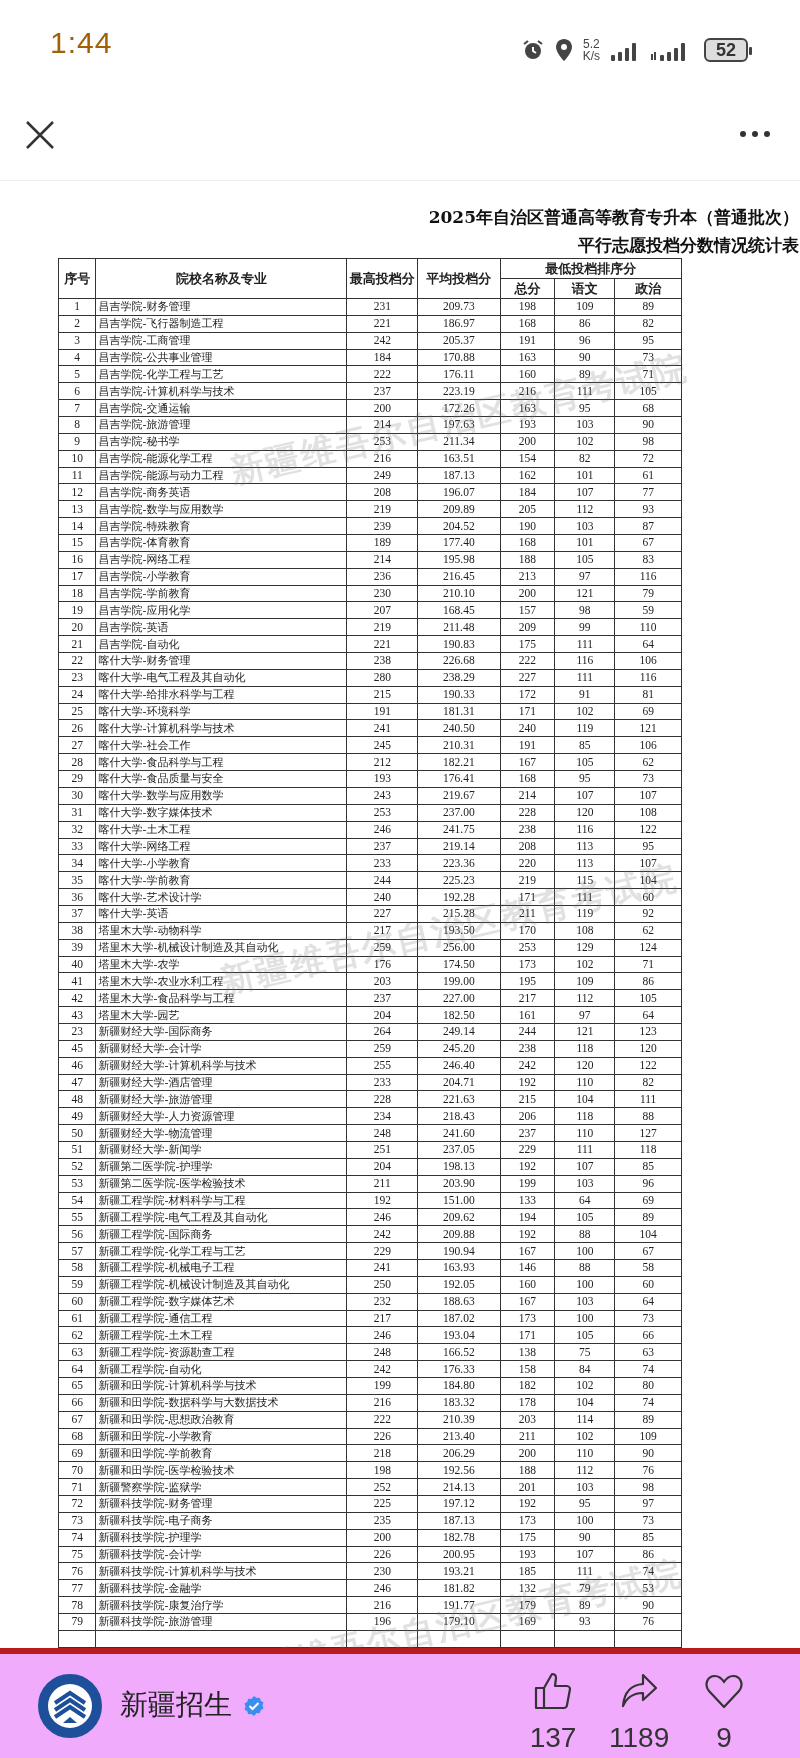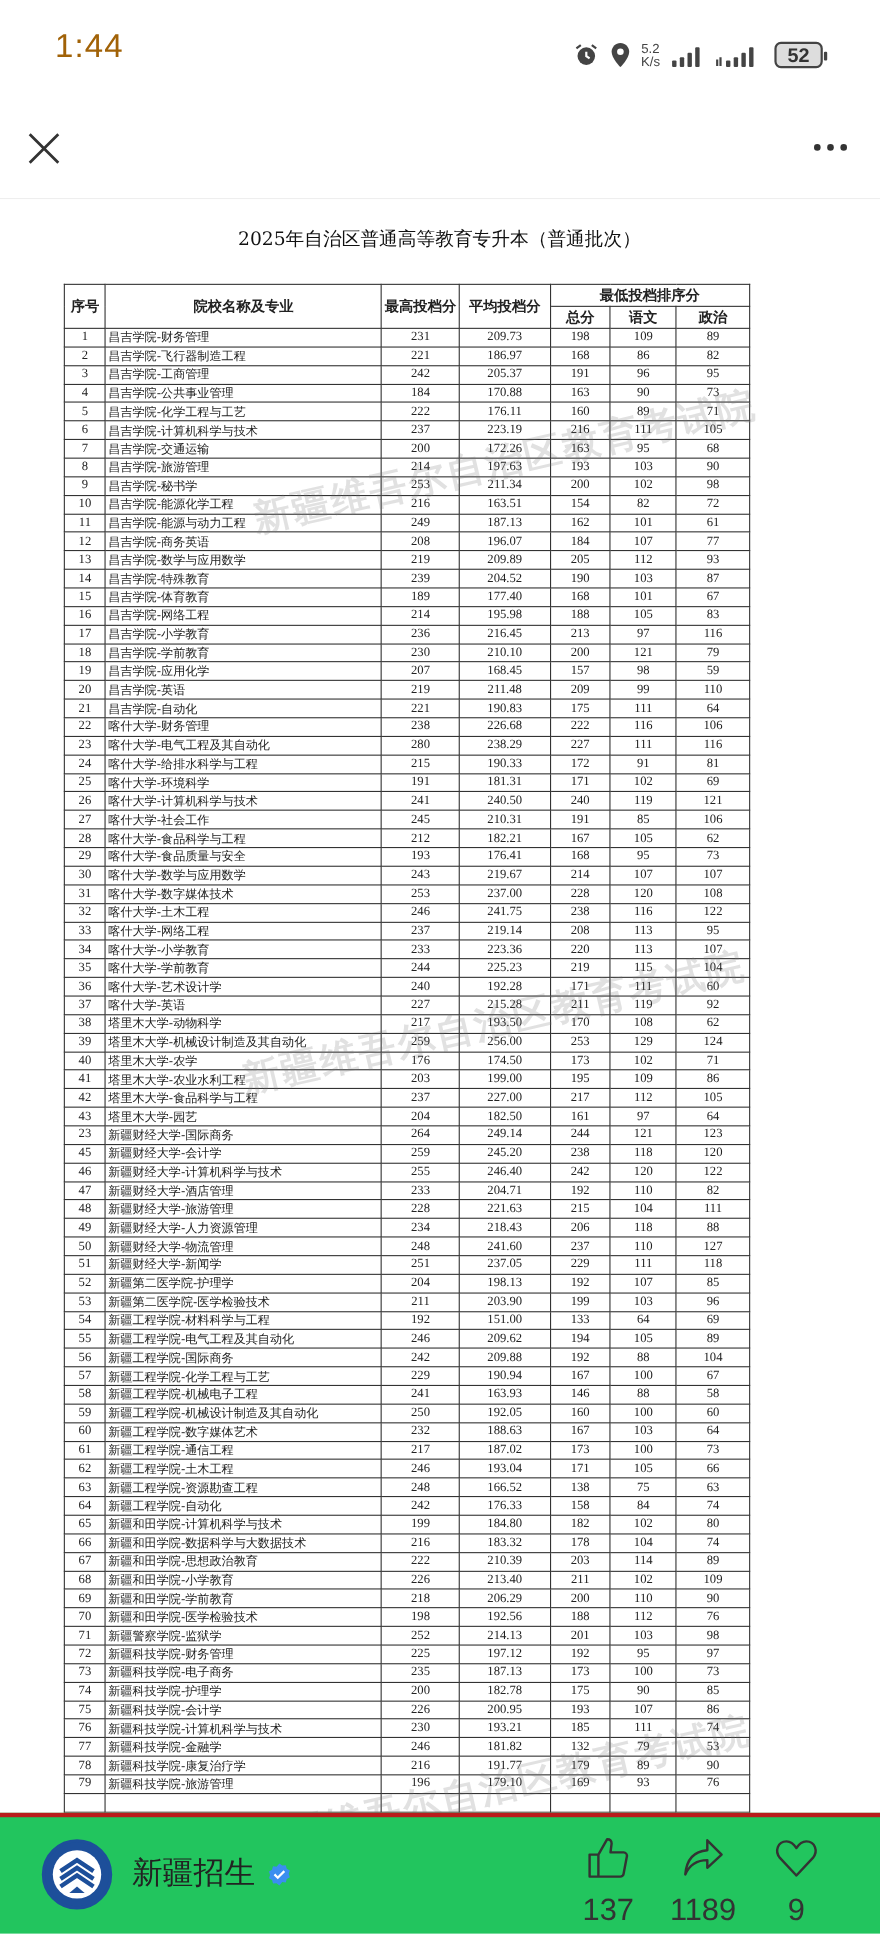--- a/index.html
+++ b/index.html
@@ -13,37 +13,37 @@
   .net-speed { font-size: 12px; line-height: 12px; text-align: center; color: #444; font-family: "Liberation Sans", sans-serif; }
   .battery { width: 44px; height: 24px; border: 2px solid #444; border-radius: 6px; background: #ddd; font-size: 18px; font-weight: bold; color: #333; display: flex; align-items: center; justify-content: center; font-family: "Liberation Sans", sans-serif; position: relative; }
   .battery::after { content: ""; position: absolute; right: -6px; top: 7px; width: 3px; height: 8px; background: #444; border-radius: 1px; }
 
   .top-nav { position: absolute; top: 95px; left: 0; width: 800px; height: 86px; border-bottom: 1px solid #eee; }
   .close-btn { position: absolute; left: 22px; top: 22px; width: 36px; height: 36px; cursor: pointer; }
   .more-btn { position: absolute; right: 30px; top: 36px; display: flex; gap: 6px; cursor: pointer; }
   .more-btn span { width: 6px; height: 6px; border-radius: 50%; background: #333; display: block; }
 
   .doc { position: absolute; top: 182px; left: 0; width: 800px; height: 1466px; overflow: hidden; background: #fff; }
-  .doc-title { position: absolute; left: 0; width: 799px; text-align: center; font-family: "DejaVu Serif", "Liberation Serif", serif; font-weight: normal; color: #111; }
+  .doc-title { position: absolute; left: 0; width: 799px; text-align: right; font-family: "DejaVu Serif", "Liberation Serif", serif; font-weight: bold; color: #111; }
   .doc-title.t1 { top: 24px; font-size: 17px; }
   .doc-title.t2 { top: 52px; font-size: 17px; }
 
   table.scores { position: absolute; top: 76px; left: 58px; width: 624px; border-collapse: collapse; font-family: "Liberation Serif", "DejaVu Serif", serif; font-size: 11.5px; color: #222; }
   table.scores th, table.scores td { border: 1px solid #333; }
   table.scores th { font-family: "DejaVu Sans", sans-serif; font-weight: bold; font-size: 13px; color: #222; }
   table.scores thead tr.h1 th { height: 20px; }
   table.scores thead tr.h2 th { height: 20px; }
   table.scores tbody td { height: 16.86px; line-height: 15px; text-align: center; padding: 0; }
   table.scores tbody td.name { text-align: left; padding-left: 2px; font-family: "DejaVu Sans", sans-serif; font-size: 11px; white-space: nowrap; }
   col.c-idx { width: 42px; } col.c-name { width: 262px; } col.c-max { width: 81px; } col.c-avg { width: 92px; }
   col.c-tot { width: 62px; } col.c-chi { width: 68px; } col.c-pol { width: 76px; }
 
   .watermark { position: absolute; font-family: "DejaVu Sans", sans-serif; font-size: 34px; font-weight: bold; color: rgba(120,120,120,0.22); transform: rotate(-13deg); white-space: nowrap; pointer-events: none; letter-spacing: 2px; }
 
-  .bottom-bar { position: absolute; top: 1648px; left: 0; width: 800px; height: 110px; background: #22c55e; border-top: 4px solid #b91c1c; }
+  .bottom-bar { position: absolute; top: 1648px; left: 0; width: 800px; height: 110px; background: #f0abfc; border-top: 6px solid #b91c1c; }
   .avatar { position: absolute; left: 38px; top: 20px; width: 64px; height: 64px; border-radius: 50%; background: #1d4f9a; border: 3px solid #1d4f9a; overflow: hidden; cursor: pointer; }
   .account-name { position: absolute; left: 120px; top: 32px; font-size: 28px; color: #222; font-family: "DejaVu Sans", sans-serif; cursor: pointer; }
   .verified { position: absolute; left: 243px; top: 41px; width: 22px; height: 22px; }
   .action { position: absolute; top: 18px; width: 60px; text-align: center; cursor: pointer; }
   .action .count { display: block; font-size: 28px; color: #333; margin-top: 8px; font-family: Liberation Sans, sans-serif; }
 </style>
 </head>
 <body>
 
 <div class="status-bar">
@@ -95,20 +95,21 @@
   </div>
   <div class="more-btn">
     <span></span>
       <span></span>
       <span></span>
   </div>
 </div>
 
 <div class="doc">
   <div class="doc-title t1">2025年自治区普通高等教育专升本（普通批次）</div>
+  <div class="doc-title t2">平行志愿投档分数情况统计表</div>
 
   <table class="scores">
     <colgroup>
       <col class="c-idx">
         <col class="c-name">
         <col class="c-max">
         <col class="c-avg">
         <col class="c-tot">
         <col class="c-chi">
         <col class="c-pol">

